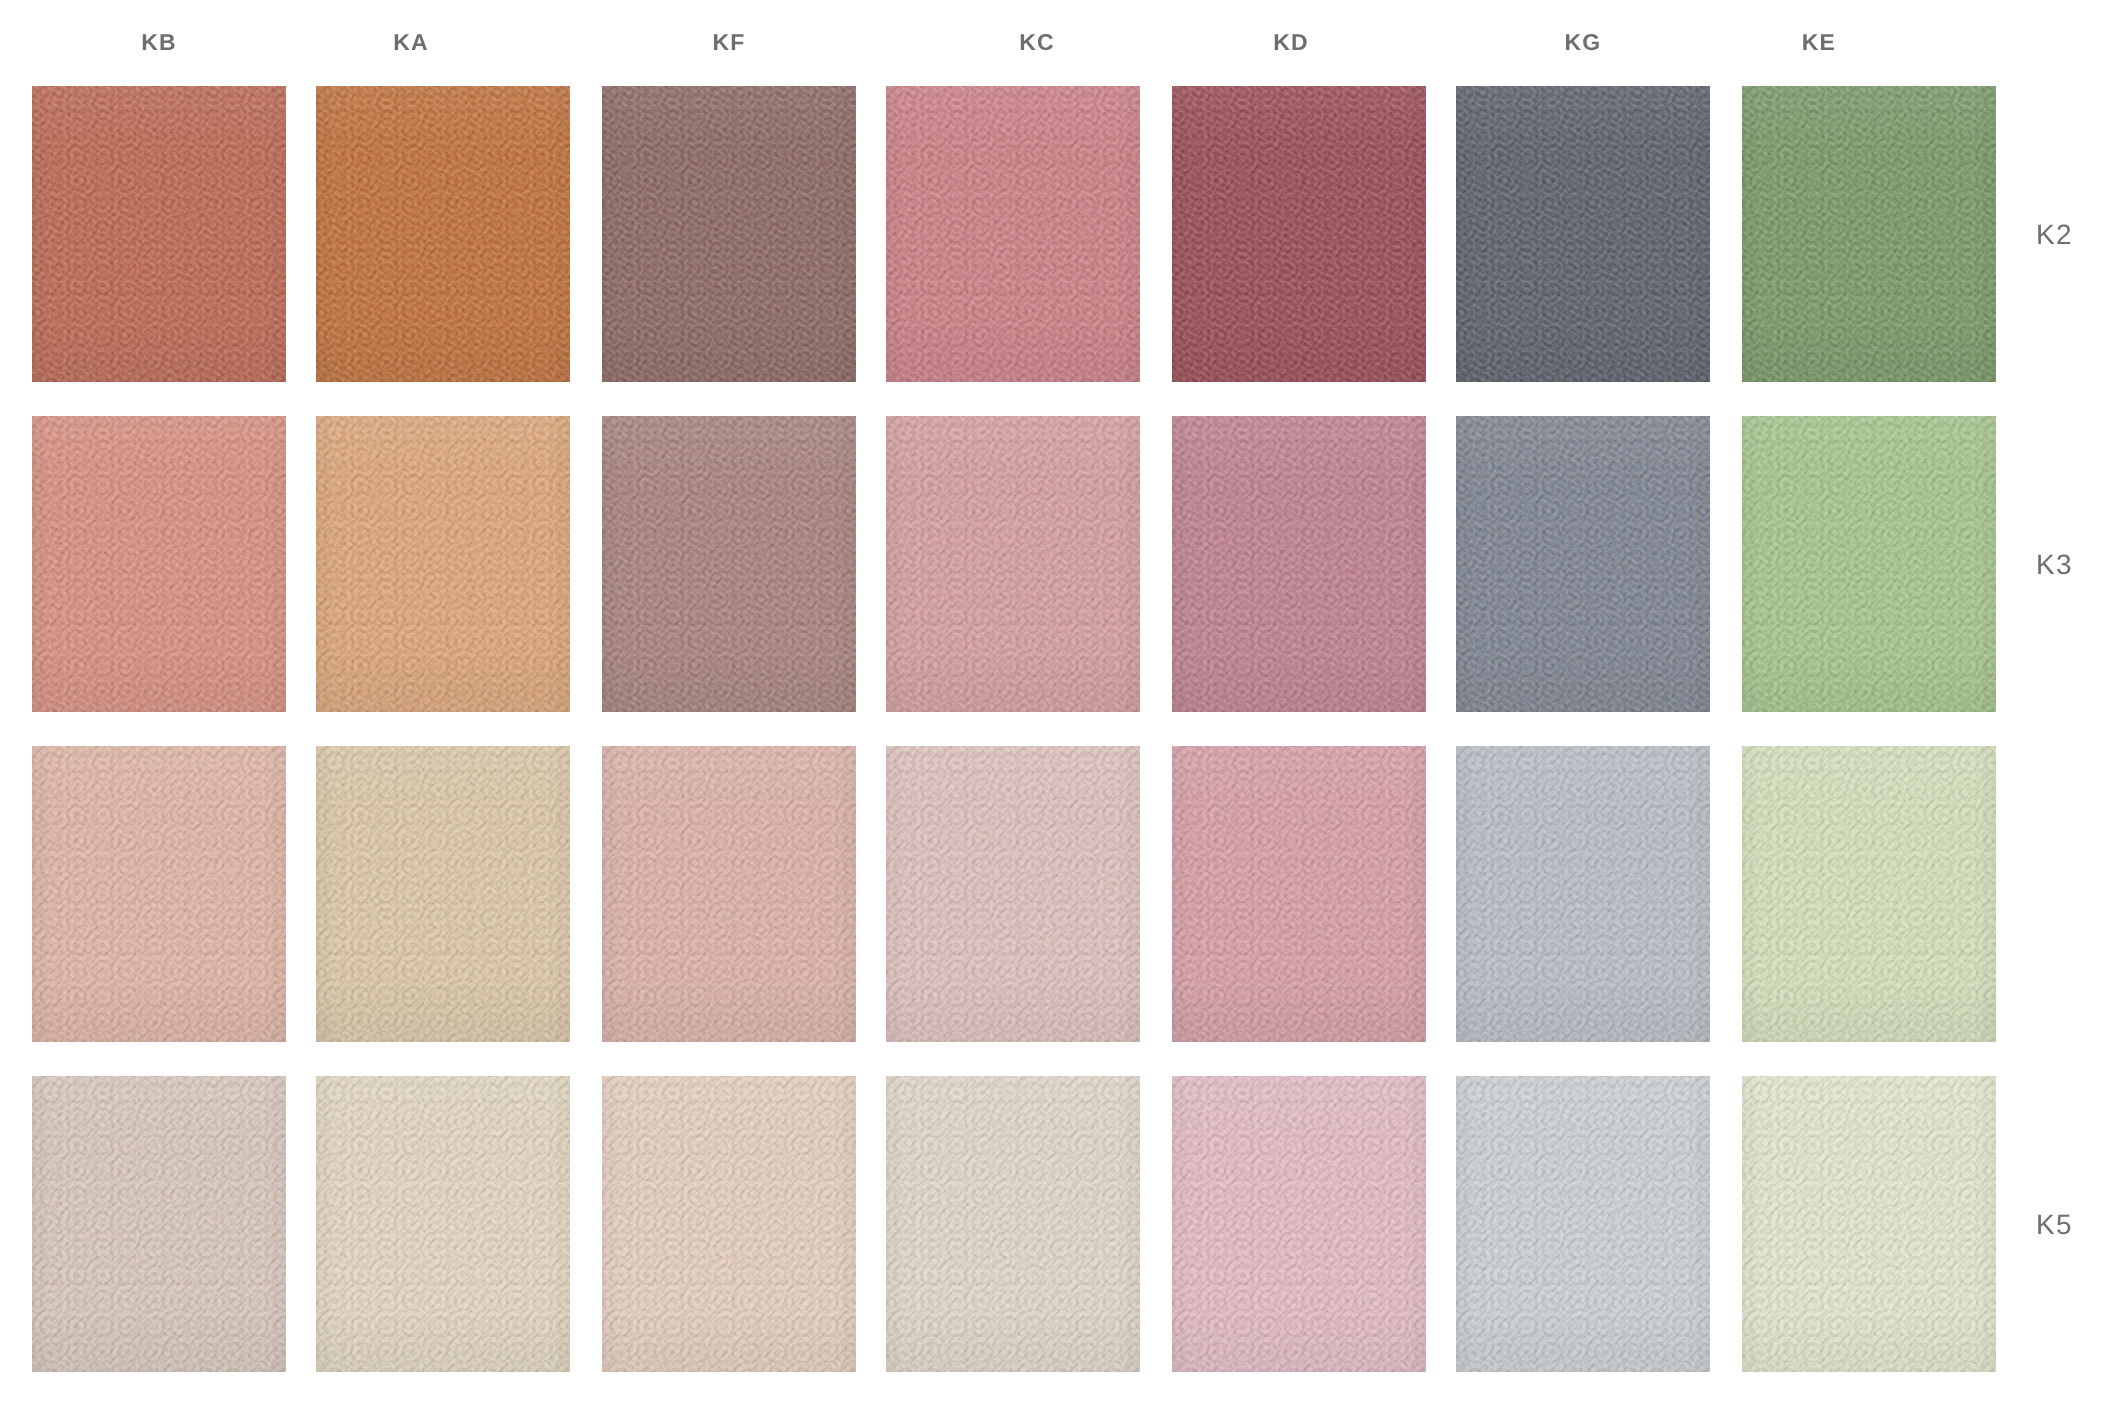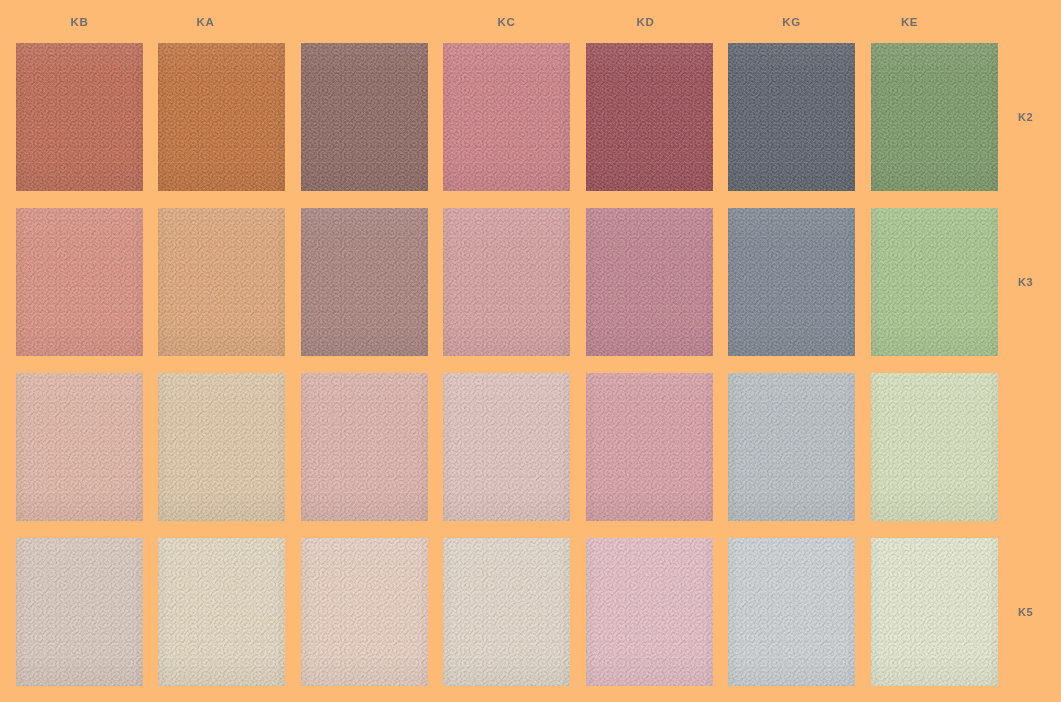--- a/index.html
+++ b/index.html
@@ -49,22 +49,22 @@
 
   
   .row-label {
     position: absolute;
     left: 1000px;
     width: 61px;
     display: flex;
     align-items: center;
     justify-content: flex-start;
     padding-left: 18px;
-    font-size: 11px;
-    font-weight: bold;
+    font-size: 14px;
+    font-weight: normal;
     letter-spacing: 0.6px;
     color: #6f6d72;
     user-select: none;
   }
 
   
   .swatch-grid {
     position: absolute;
     top: 43px;
     left: 0;
@@ -123,26 +123,27 @@
         rgba(0,0,0,0.035) 0%,
         rgba(0,0,0,0.0) 8%,
         rgba(0,0,0,0.0) 92%,
         rgba(0,0,0,0.04) 100%);
     pointer-events: none;
   }
 </style>
 </head>
 <body style="background: rgb(247, 240, 227);">
 
-<div id="chart-root" style="background: #fdba74;">
+<div id="chart-root" style="background: #ffffff;">
 
   <div class="col-header-row">
       <div class="col-header" style="left: 16px; width: 127px; color: rgb(111, 109, 114);">KB</div>
       <div class="col-header" style="left: 142px; width: 127px; color: rgb(111, 109, 114);">KA</div>
-      <div class="col-header" style="left: 443px; width: 127px; color: rgb(111, 109, 114);">KC</div>
+      <div class="col-header" style="left: 301px; width: 127px; color: rgb(111, 109, 114);">KF</div>
+      <div class="col-header" style="left: 455px; width: 127px; color: rgb(111, 109, 114);">KC</div>
       <div class="col-header" style="left: 582px; width: 127px; color: rgb(111, 109, 114);">KD</div>
       <div class="col-header" style="left: 728px; width: 127px; color: rgb(111, 109, 114);">KG</div>
       <div class="col-header" style="left: 846px; width: 127px; color: rgb(111, 109, 114);">KE</div>
     </div>
 
   <div class="swatch-grid">
       <div class="swatch" title="#bd6b55" style="left: 16px; top: 0px; width: 127px; height: 148px; background: rgb(189, 107, 85);"></div>
       <div class="swatch" title="#c1733e" style="left: 158px; top: 0px; width: 127px; height: 148px; background: rgb(193, 115, 62);"></div>
       <div class="swatch" title="#8e6a64" style="left: 301px; top: 0px; width: 127px; height: 148px; background: rgb(142, 106, 100);"></div>
       <div class="swatch" title="#cc8288" style="left: 443px; top: 0px; width: 127px; height: 148px; background: rgb(204, 130, 136);"></div>

